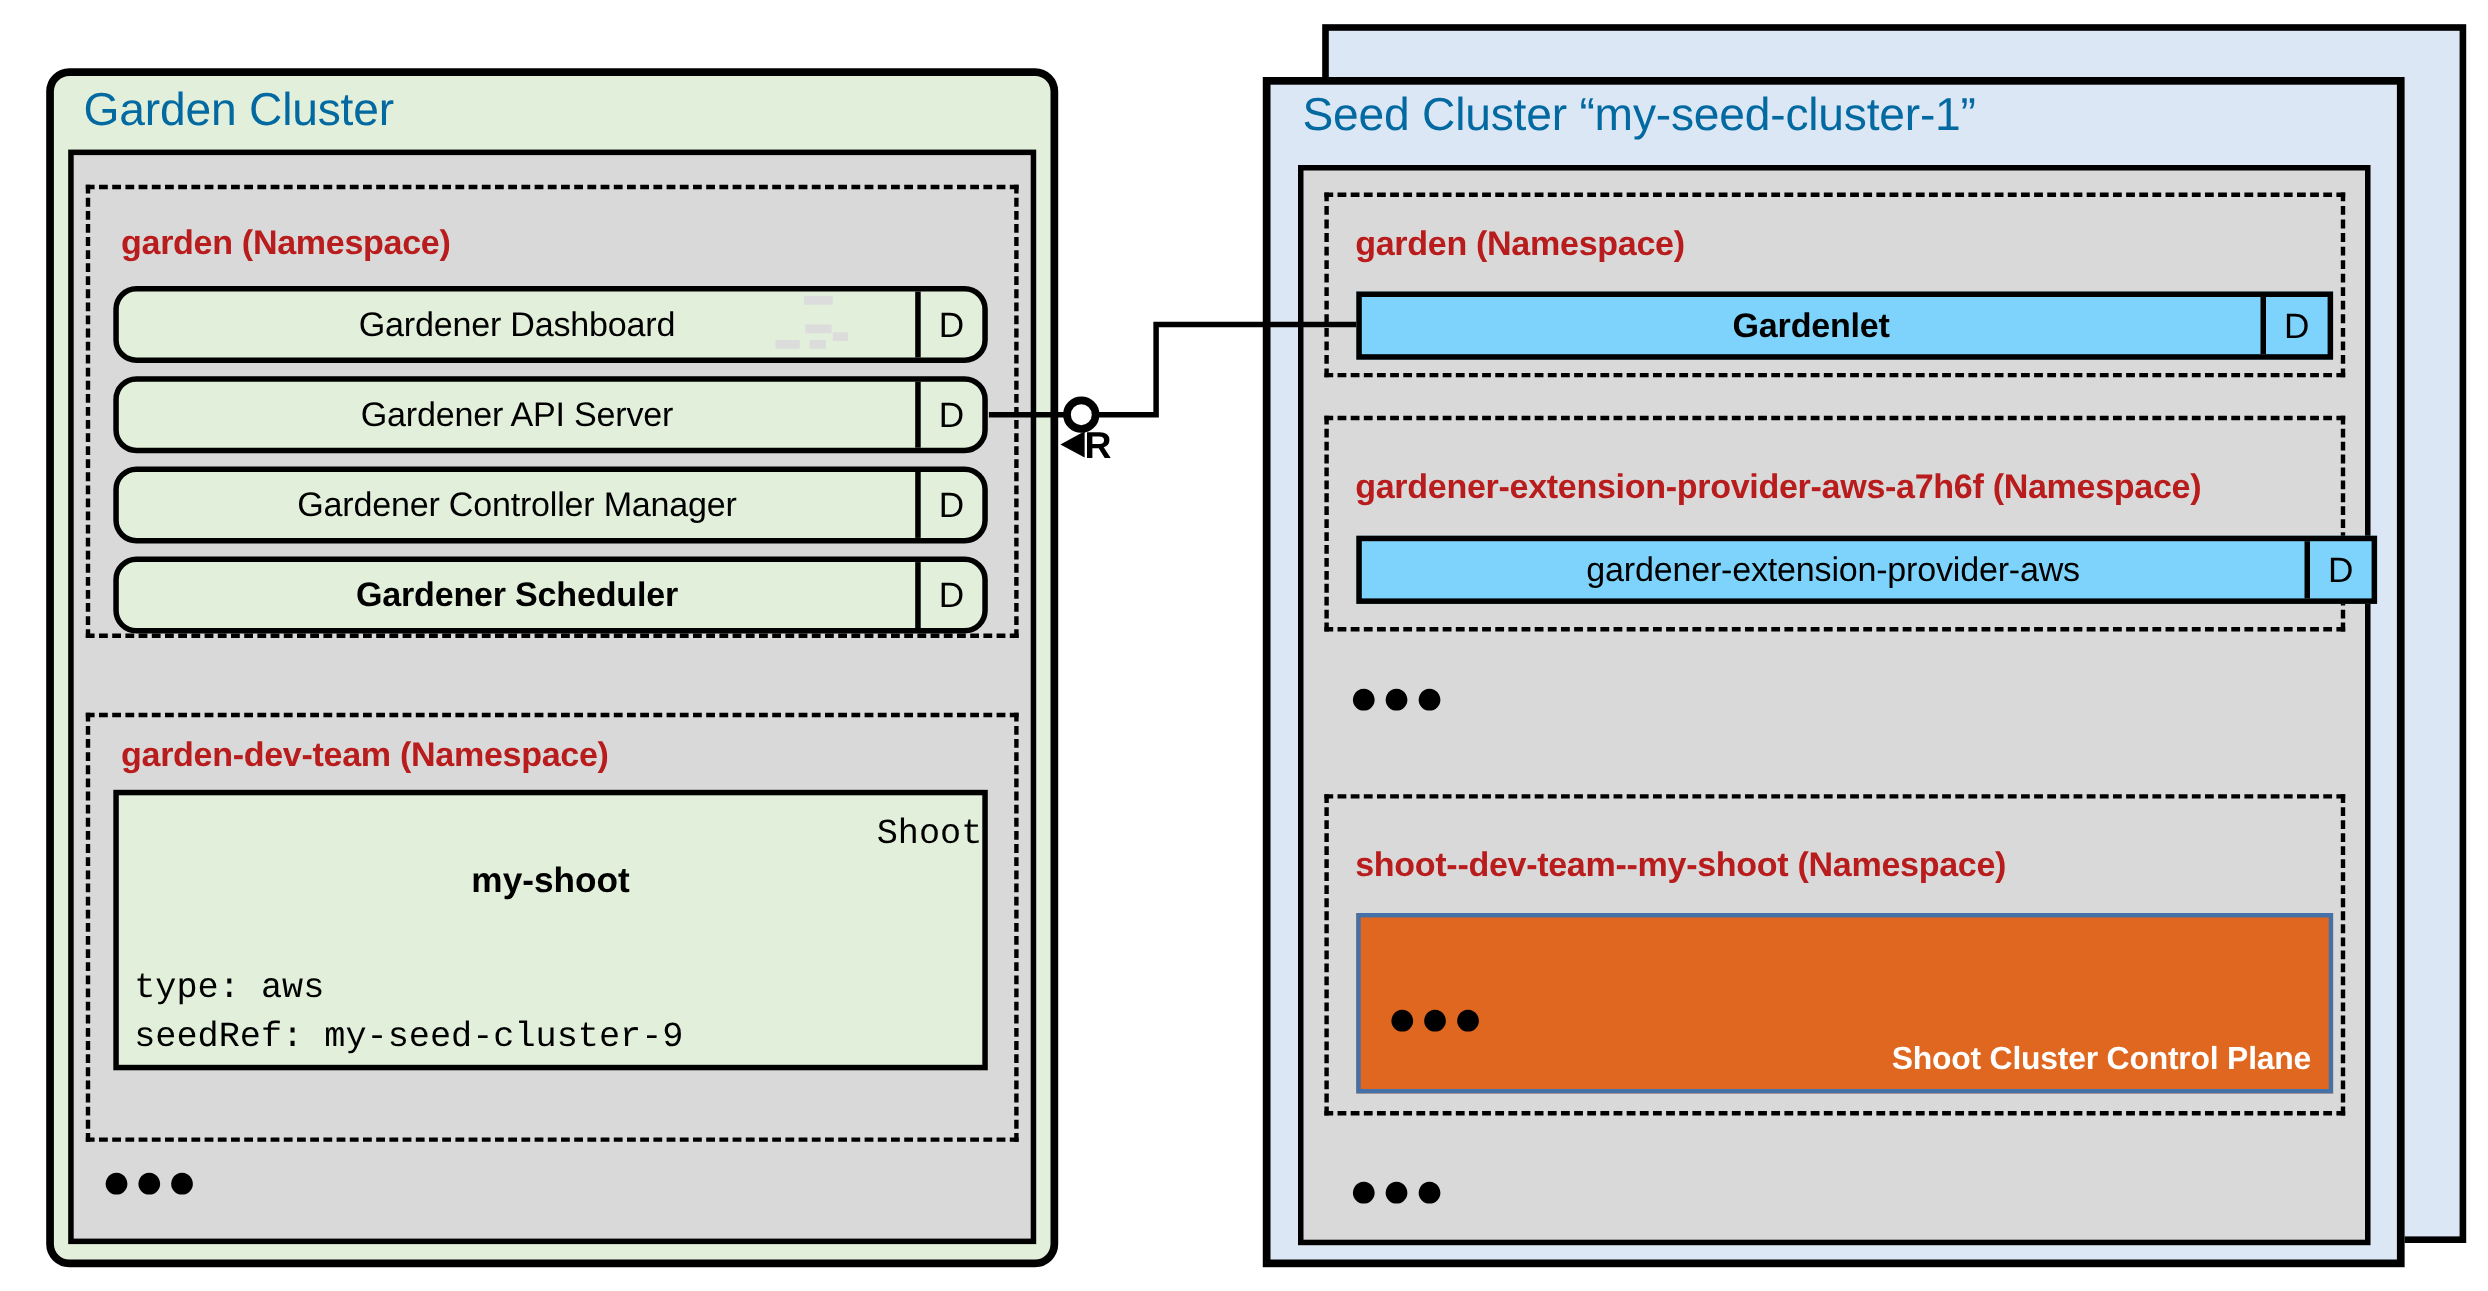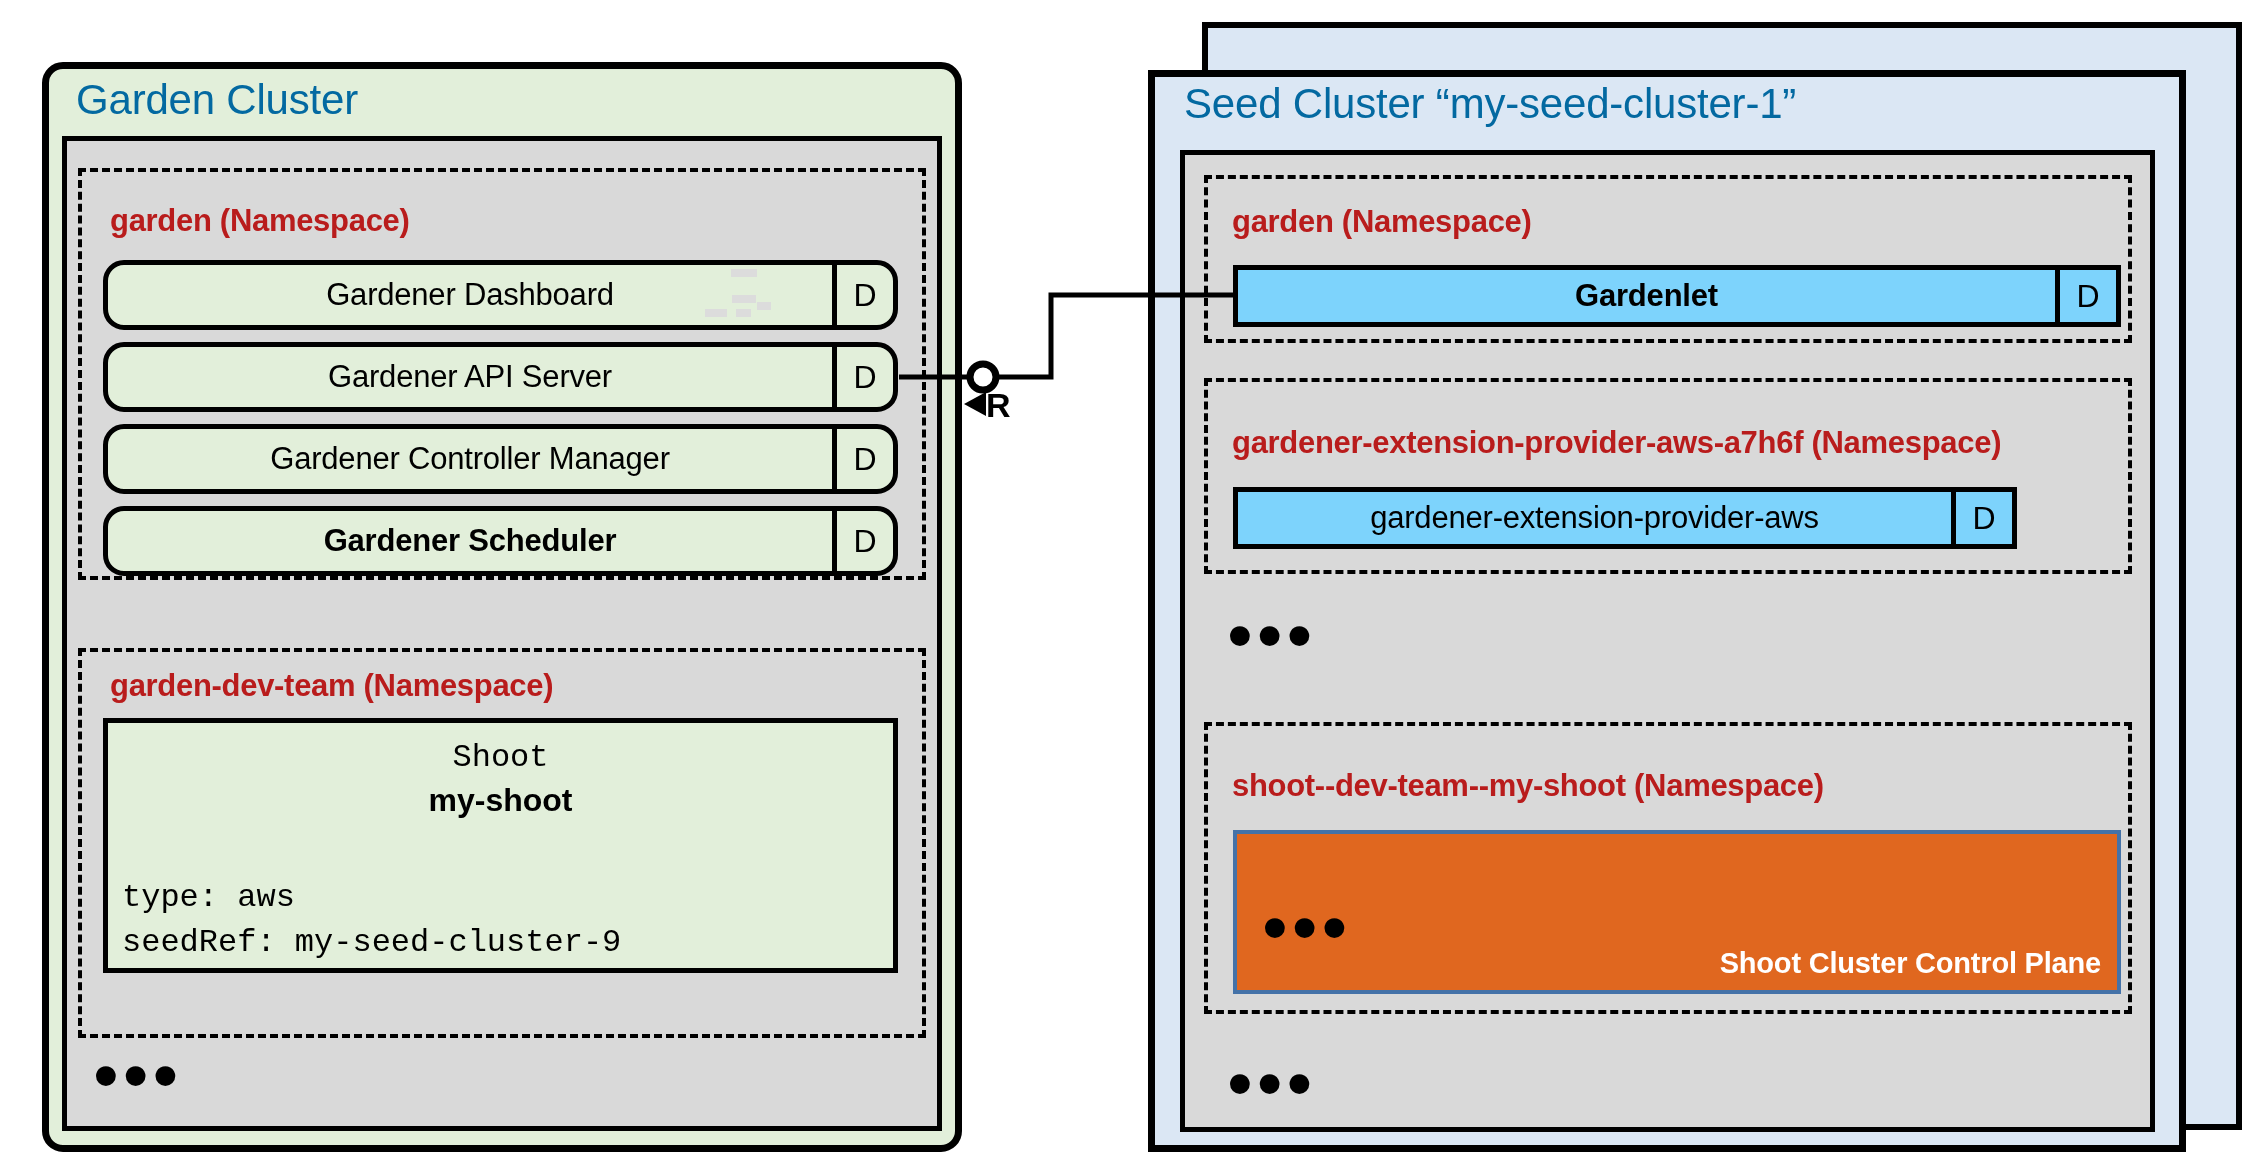--- a/index.html
+++ b/index.html
@@ -90,21 +90,21 @@
   }
 
   
   .shoot-card {
     position: absolute;
     box-sizing: border-box;
     border: 5px solid #000000;
     background: #e2efda;
   }
   .shoot-kind {
-    text-align: center;
+    text-align: right;
     font-family: "Liberation Mono", monospace;
     font-size: 32px;
     color: #000;
     margin-top: 16px;
   }
   .shoot-name {
     text-align: center;
     font-size: 32px;
     font-weight: bold;
     color: #000;
@@ -210,21 +210,21 @@
   <div class="ns-title" style="left:1232px; top:204px;">garden (Namespace)</div>
 
   <div class="comp orange-fill" style="left:1233px; top:265px; width:888px; height:62px;">
     <div class="comp-label bold">Gardenlet</div>
     <div class="comp-badge">D</div>
   </div>
 
   <div class="ns-box" style="left:1204px; top:378px; width:928px; height:196px;"></div>
   <div class="ns-title" style="left:1232px; top:425px;">gardener-extension-provider-aws-a7h6f (Namespace)</div>
 
-  <div class="comp orange-fill" style="left:1233px; top:487px; width:784px; height:62px;">
+  <div class="comp orange-fill" style="left:1233px; top:487px; width:928px; height:62px;">
     <div class="comp-label">gardener-extension-provider-aws</div>
     <div class="comp-badge">D</div>
   </div>
 
   <div class="ellipsis" style="left:1226px; top:610px;">●●●</div>
 
   <div class="ns-box" style="left:1204px; top:722px; width:928px; height:292px;"></div>
   <div class="ns-title" style="left:1232px; top:768px;">shoot--dev-team--my-shoot (Namespace)</div>
 
   <div class="cp-box" style="left:1233px; top:830px; width:888px; height:164px;">

